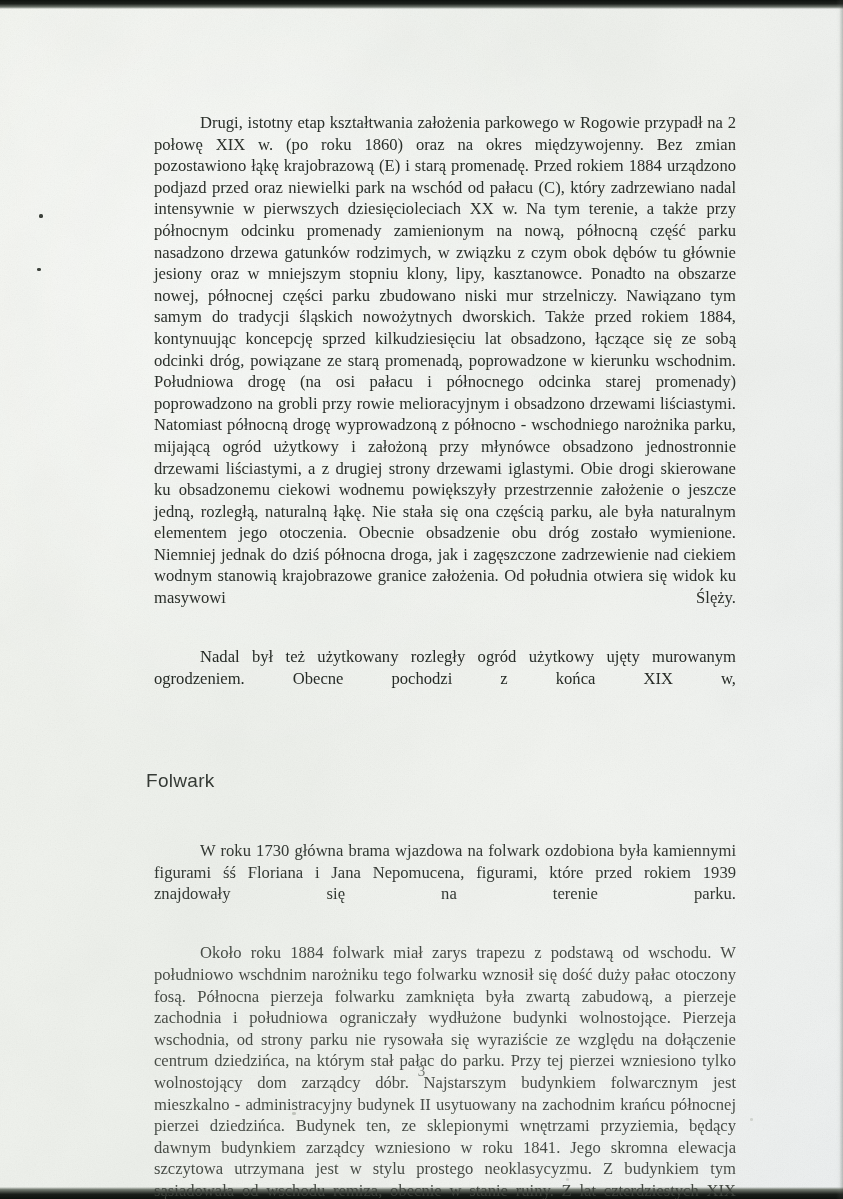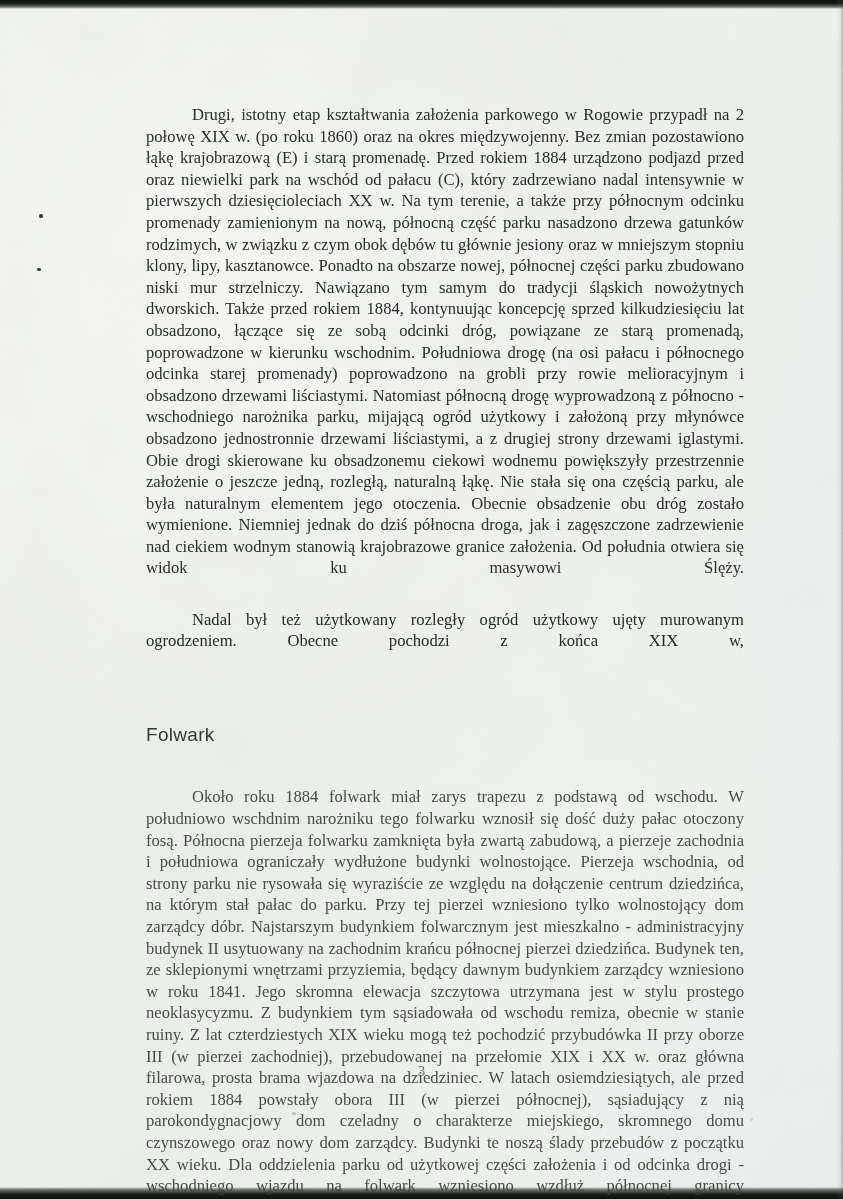--- a/index.html
+++ b/index.html
@@ -70,21 +70,21 @@
 
   
   #text-column {
     position: absolute;
     left: 138px;
     top: 96px;
     width: 614px;
   }
 
   p.body-par {
-    margin: 8px;
+    margin: 16px;
     text-indent: 46px;
     text-align: justify;
     font-size: 16.6px;
     line-height: 21.6px;
     color: #262b26;
     font-family: "Liberation Serif", "DejaVu Serif", serif;
     letter-spacing: 0.0px;
     word-spacing: 0.3px;
   }
 
@@ -179,20 +179,21 @@
     <p class="body-par" id="fade-block-1">Drugi, istotny etap kształtwania założenia parkowego w Rogowie przypadł na 2 połowę XIX w. (po roku 1860) oraz na okres międzywojenny. Bez zmian pozostawiono łąkę krajobrazową (E) i starą  promenadę.  Przed rokiem 1884 urządzono podjazd przed oraz niewielki park na wschód od pałacu (C), który zadrzewiano nadal intensywnie w pierwszych dziesięcioleciach  XX  w. Na tym terenie, a także przy północnym odcinku promenady  zamienionym na nową, północną część parku nasadzono drzewa gatunków rodzimych, w związku z czym obok dębów tu głównie jesiony oraz w mniejszym stopniu klony, lipy, kasztanowce. Ponadto na obszarze nowej, północnej części parku zbudowano niski mur strzelniczy. Nawiązano tym samym do tradycji śląskich  nowożytnych dworskich. Także przed rokiem 1884, kontynuując koncepcję sprzed kilkudziesięciu lat obsadzono, łączące się ze sobą odcinki dróg, powiązane ze starą promenadą, poprowadzone w kierunku wschodnim. Południowa drogę (na osi pałacu i północnego odcinka starej promenady) poprowadzono na grobli przy rowie melioracyjnym i obsadzono drzewami liściastymi. Natomiast północną drogę wyprowadzoną z północno - wschodniego narożnika parku, mijającą ogród użytkowy i założoną przy  młynówce obsadzono jednostronnie drzewami liściastymi, a z drugiej strony drzewami iglastymi. Obie drogi skierowane ku obsadzonemu ciekowi wodnemu powiększyły przestrzennie założenie o jeszcze jedną, rozległą, naturalną łąkę. Nie stała  się ona częścią parku,  ale  była naturalnym elementem jego otoczenia. Obecnie obsadzenie obu dróg zostało wymienione. Niemniej jednak do dziś północna droga, jak   i zagęszczone zadrzewienie nad ciekiem wodnym stanowią krajobrazowe granice założenia. Od południa otwiera się widok ku masywowi Ślęży.</p>
 
     <p class="body-par" id="fade-block-1b">Nadal  był  też  użytkowany  rozległy  ogród  użytkowy  ujęty  murowanym ogrodzeniem. Obecne pochodzi z końca XIX w,</p>
 
     <div class="gap-before-heading"></div>
 
     <h2 id="section-heading-folwark">Folwark</h2>
 
     <div class="gap-after-heading"></div>
 
+    <p class="body-par" id="fade-block-2">W  roku  1730  główna brama wjazdowa na folwark ozdobiona była   kamiennymi figurami śś Floriana  i Jana Nepomucena, figurami, które przed  rokiem 1939 znajdowały się na terenie parku.</p>
 
     <p class="body-par" id="fade-block-3">Około   roku  1884  folwark  miał  zarys  trapezu  z  podstawą  od  wschodu.   W południowo wschdnim narożniku tego folwarku wznosił się dość  duży  pałac otoczony fosą. Północna pierzeja folwarku zamknięta      była     zwartą  zabudową,   a   pierzeje zachodnia   i  południowa   ograniczały  wydłużone  budynki  wolnostojące.  Pierzeja wschodnia, od strony parku nie rysowała  się  wyraziście ze względu na dołączenie centrum dziedzińca, na którym stał pałac do parku. Przy tej pierzei  wzniesiono  tylko wolnostojący dom zarządcy dóbr. Najstarszym budynkiem folwarcznym jest mieszkalno - administracyjny   budynek  II  usytuowany  na zachodnim krańcu północnej    pierzei dziedzińca.  Budynek ten,  ze sklepionymi wnętrzami   przyziemia,   będący   dawnym budynkiem zarządcy wzniesiono   w   roku  1841.  Jego skromna elewacja szczytowa utrzymana jest  w stylu prostego neoklasycyzmu. Z budynkiem tym sąsiadowała   od wschodu remiza,   obecnie w stanie ruiny. Z lat czterdziestych   XIX wieku mogą też pochodzić przybudówka II przy oborze  III  (w  pierzei zachodniej), przebudowanej na przełomie XIX i XX w. oraz główna  filarowa, prosta brama wjazdowa na dziedziniec. W  latach  osiemdziesiątych, ale przed rokiem 1884 powstały  obora  III  (w  pierzei północnej), sąsiadujący z nią parokondygnacjowy dom czeladny o  charakterze miejskiego, skromnego domu czynszowego   oraz nowy dom zarządcy. Budynki te noszą ślady przebudów z początku XX wieku. Dla oddzielenia parku od  użytkowej części założenia i od odcinka drogi - wschodniego wjazdu  na  folwark wzniesiono wzdłuż północnej granicy</p>
 
   </div>
 
   <div id="page-number">3</div>
 
 </div>
 
 </body></html>

